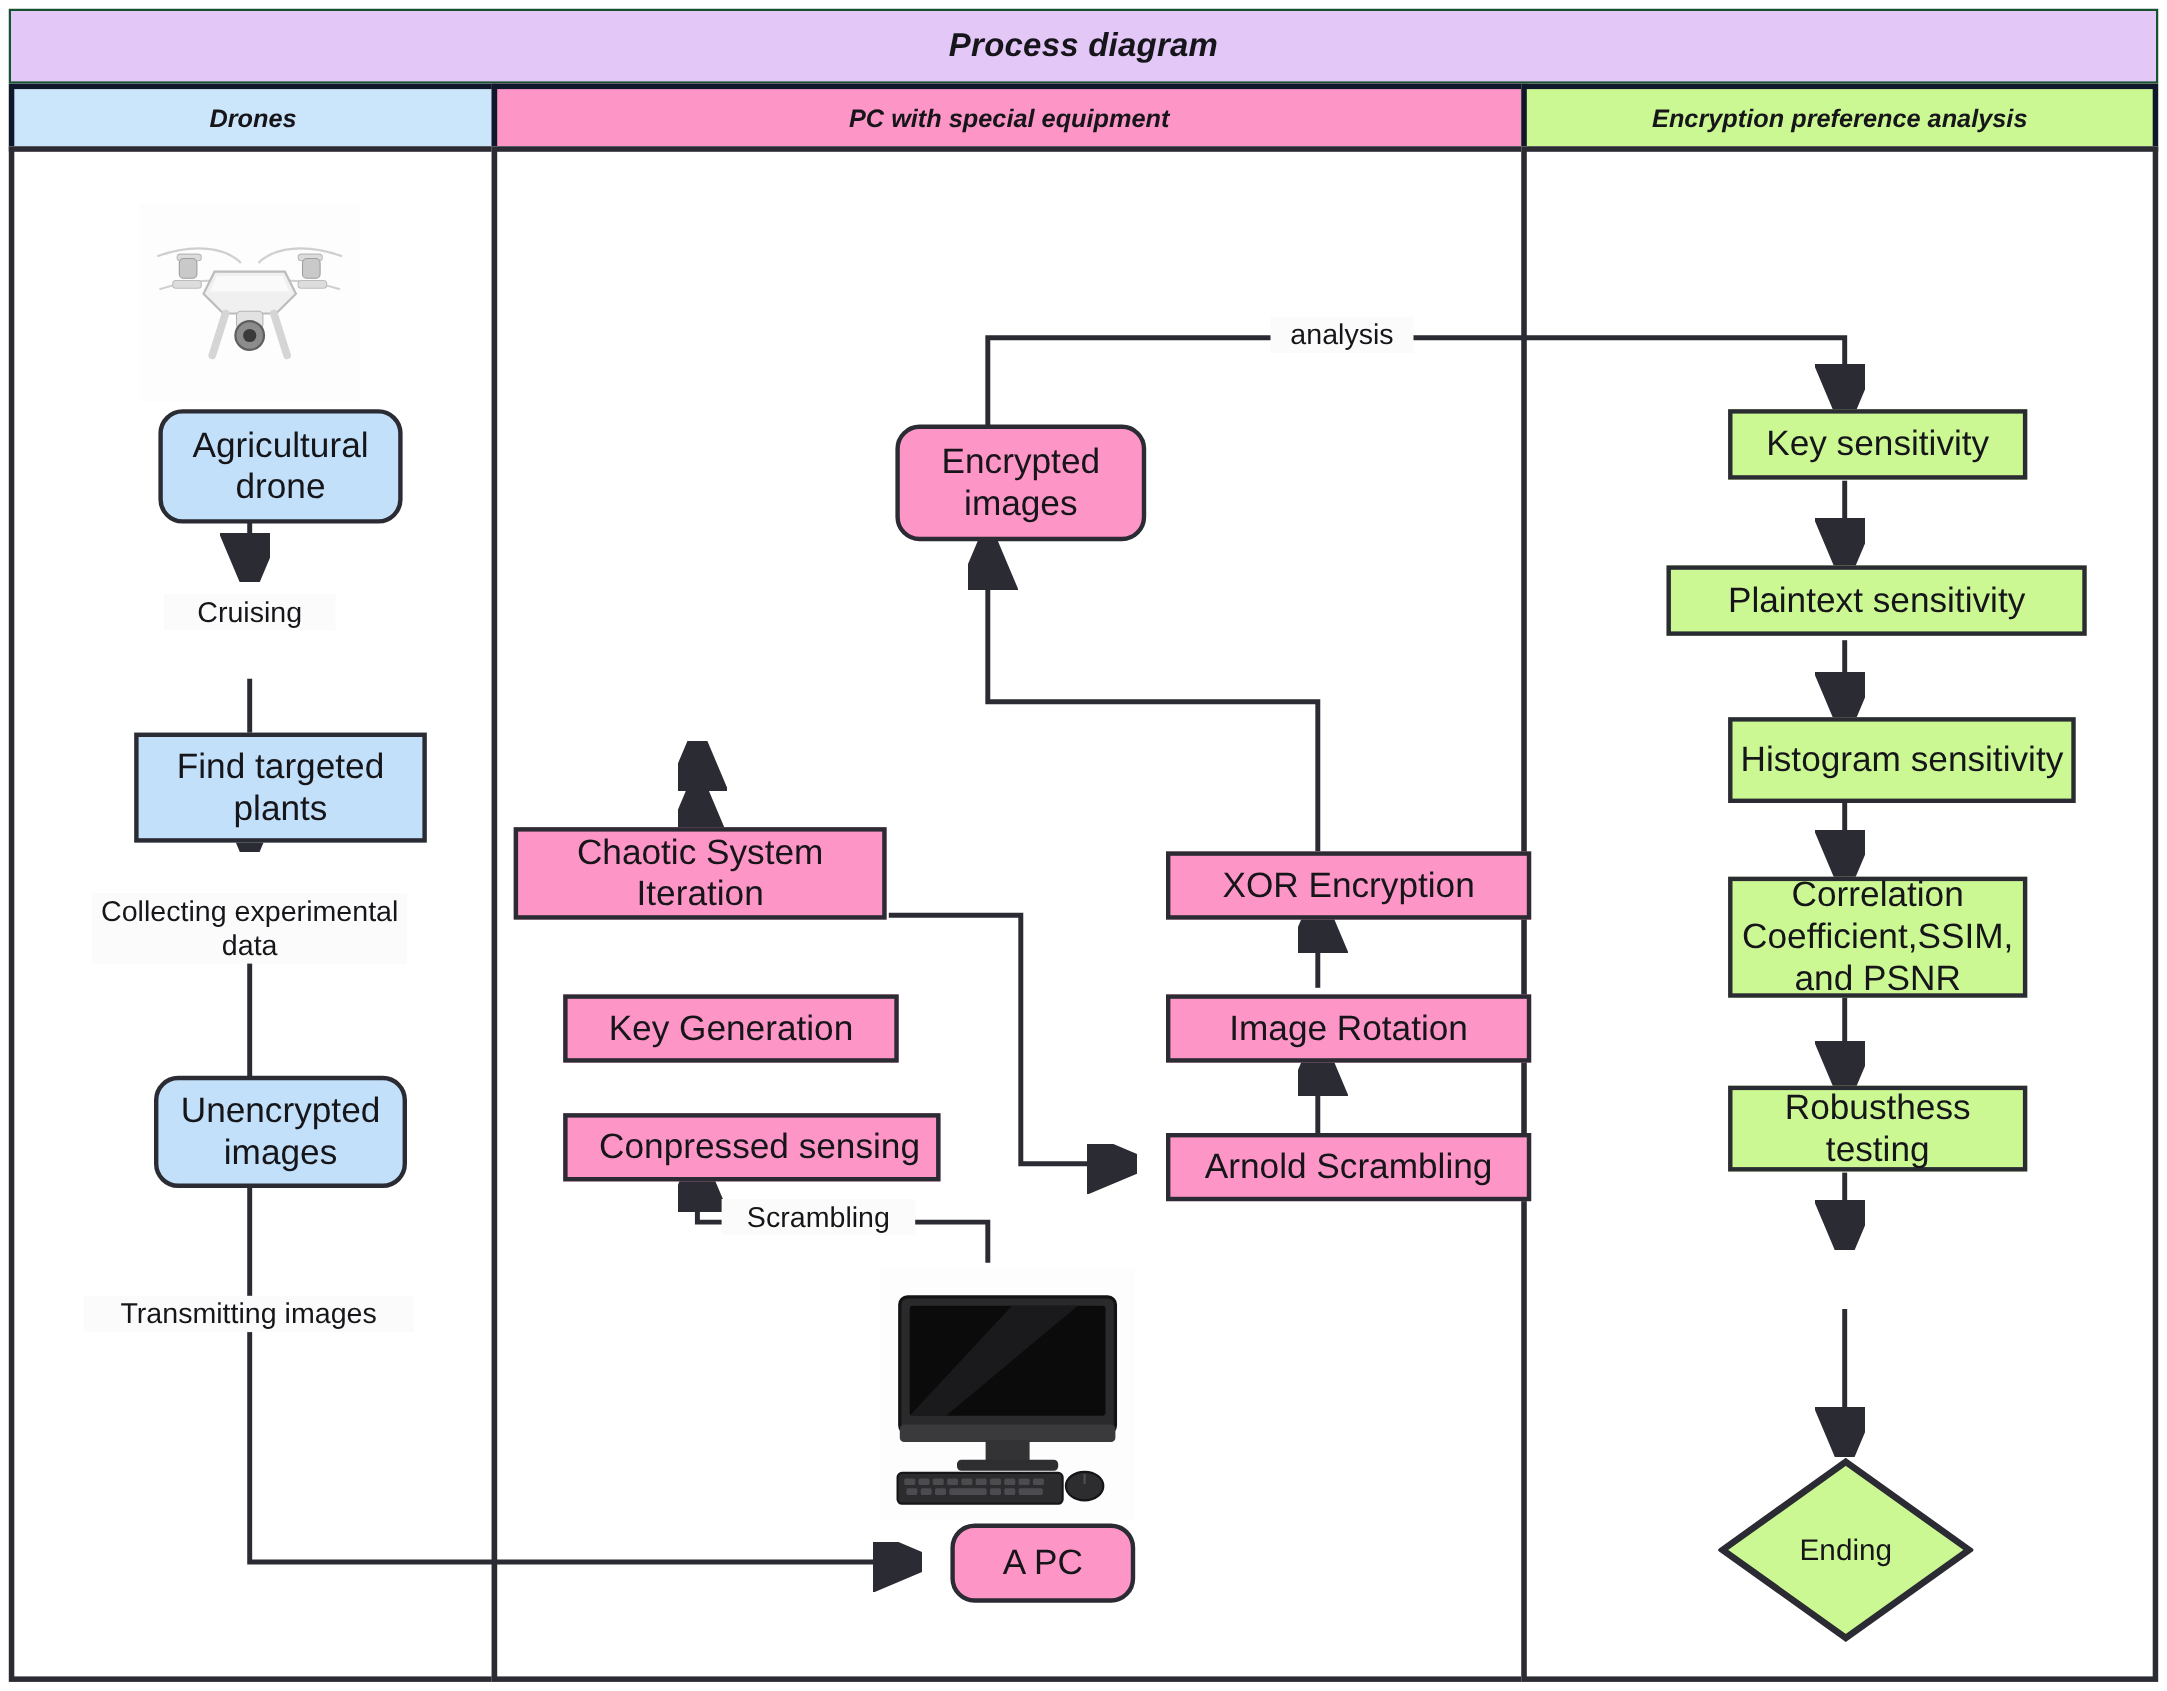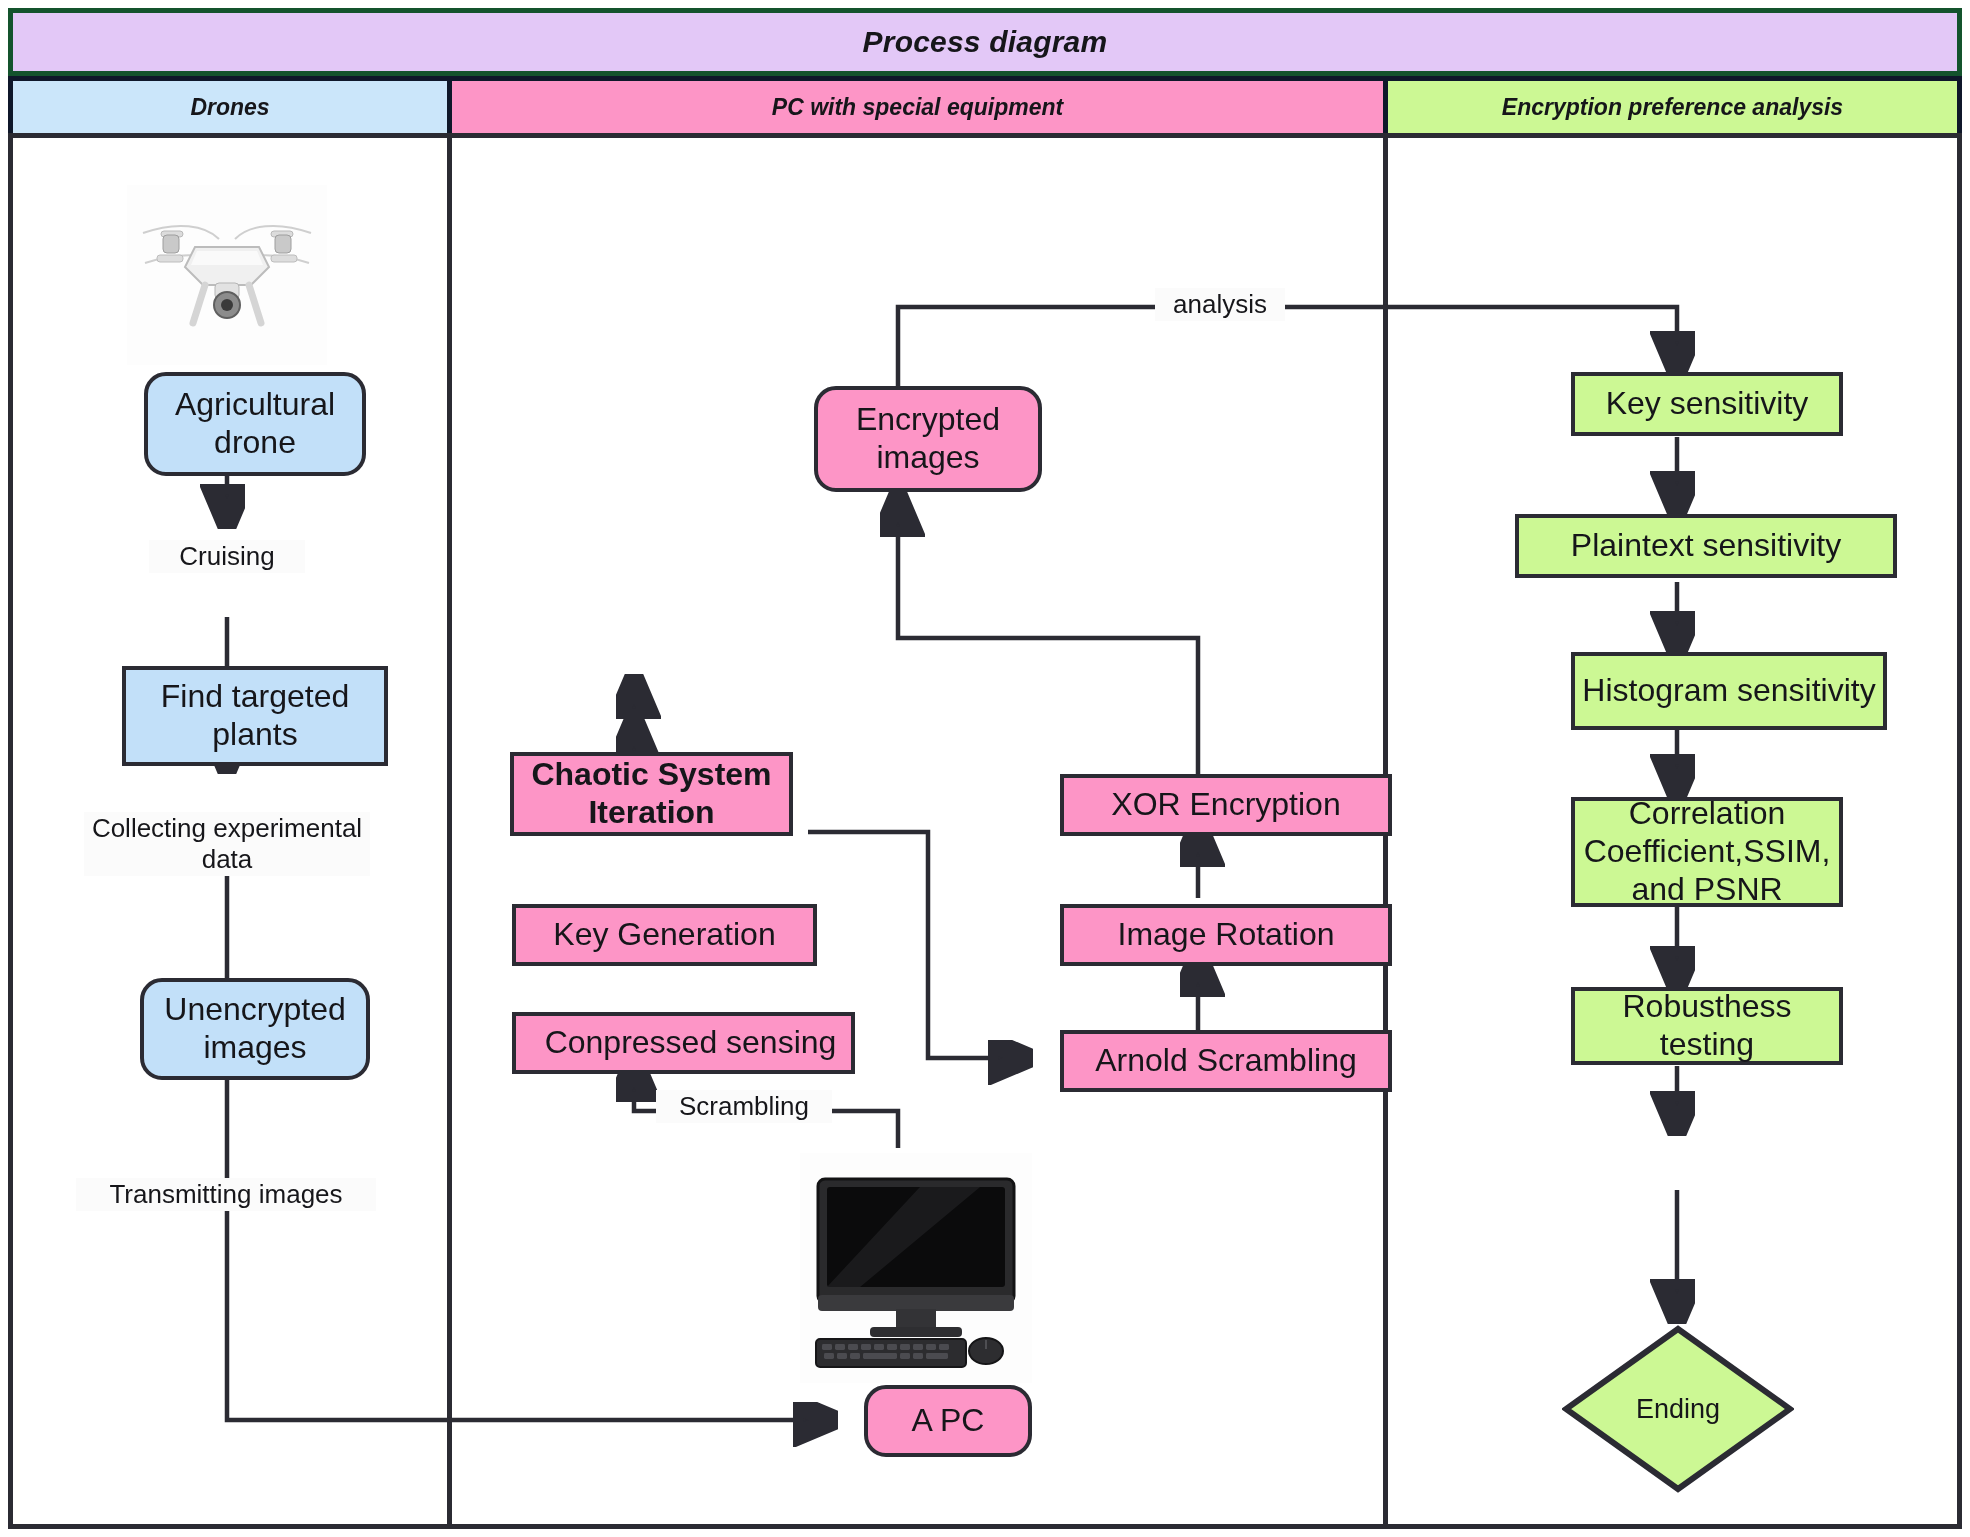--- a/index.html
+++ b/index.html
@@ -2,21 +2,21 @@
 <html><head>
 <meta charset="utf-8">
 <style>
   html,body{margin:0;padding:0;background:#ffffff;}
   body{font-family:"Liberation Sans","DejaVu Sans",sans-serif;}
   #stage{position:relative;width:1970px;height:1537px;background:#ffffff;overflow:hidden;}
 
   
   .frame{position:absolute;box-sizing:border-box;}
   .title-band{left:8px;top:8px;width:1954px;height:68px;background:#e3c8f7;
-    border:5px solid #14532d;display:flex;align-items:center;justify-content:center;}
+    border:2px solid #14532d;display:flex;align-items:center;justify-content:center;}
   .title-band span{font-style:italic;font-weight:bold;font-size:30px;color:#16161a;letter-spacing:.2px;}
 
   .lane-head{position:absolute;box-sizing:border-box;border:5px solid #0f172a;
     display:flex;align-items:center;justify-content:center;height:62px;top:76px;}
   .lane-head span{font-style:italic;font-weight:bold;font-size:23px;color:#16161a;}
   .lh-drones{left:8px;width:444px;background:#cbe6fa;}
   .lh-pc{left:447px;width:941px;background:#fd95c6;}
   .lh-enc{left:1383px;width:579px;background:#ccf894;}
 
   .lane-body{position:absolute;box-sizing:border-box;border:5px solid #2b2b33;
@@ -192,21 +192,21 @@
   </div>
 
   <div class="elabel" style="left:76px;top:1178px;width:300px;">
     <span>Transmitting images</span>
   </div>
 
   <div class="node stadium pink" style="left:786px;top:386px;width:228px;height:106px;">
     <span>Encrypted images</span>
   </div>
 
-  <div class="node rect pink" style="left:482px;top:752px;width:283px;height:84px;font-weight:bold;">
+  <div class="node rect pink" style="left:439px;top:752px;width:339px;height:84px;">
     <span>Chaotic System Iteration</span>
   </div>
 
   <div class="node rect pink" style="left:484px;top:904px;width:305px;height:62px;">
     <span>Key Generation</span>
   </div>
 
   <div class="node rect pink" style="left:484px;top:1012px;width:343px;height:62px;padding-left:20px;">
     <span>Conpressed sensing</span>
   </div>

